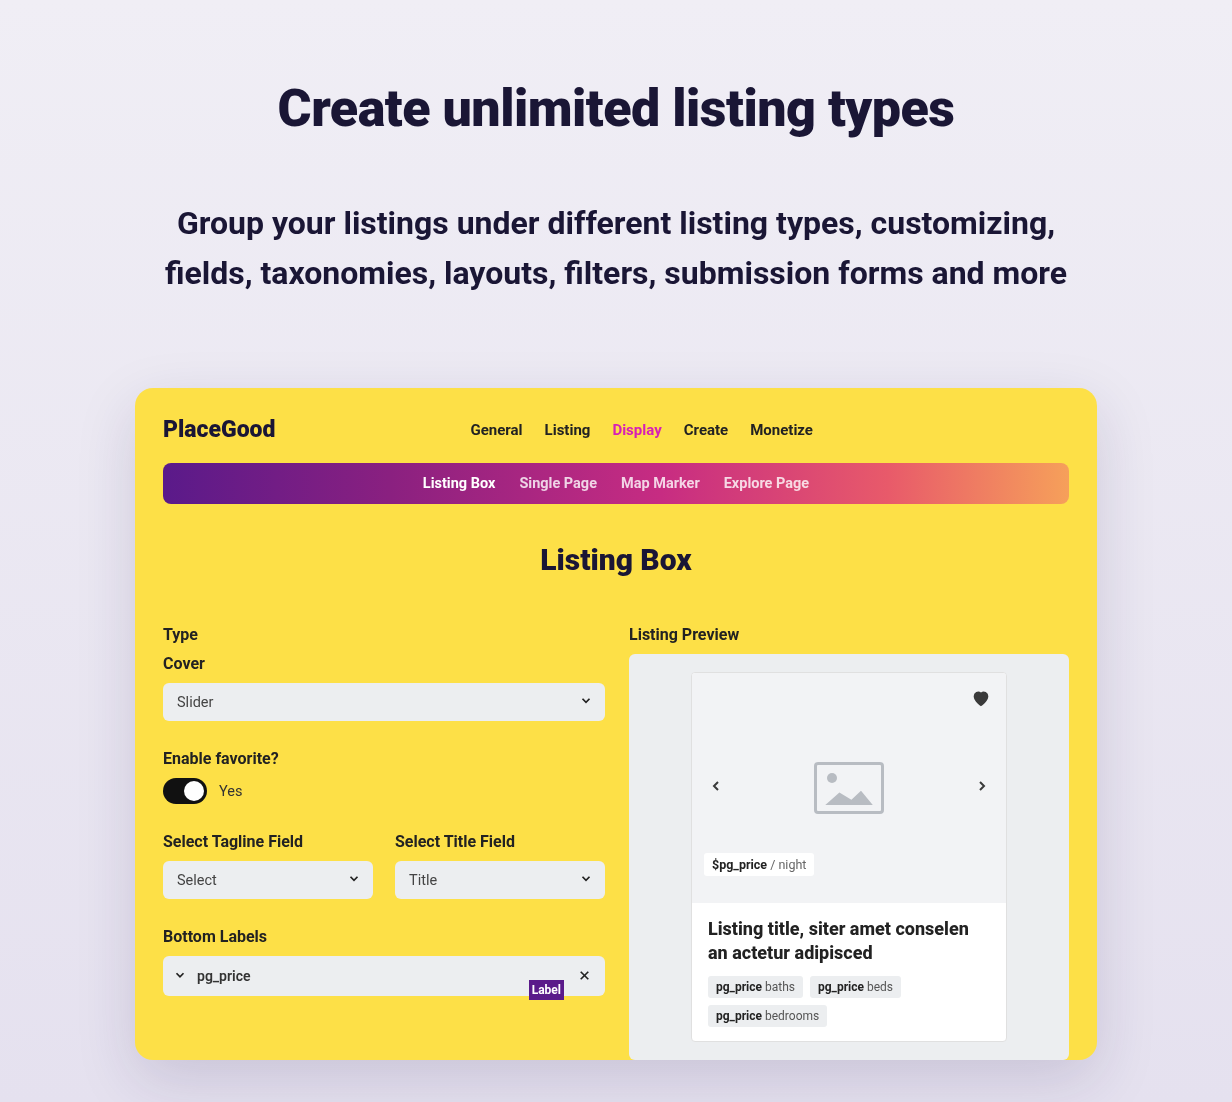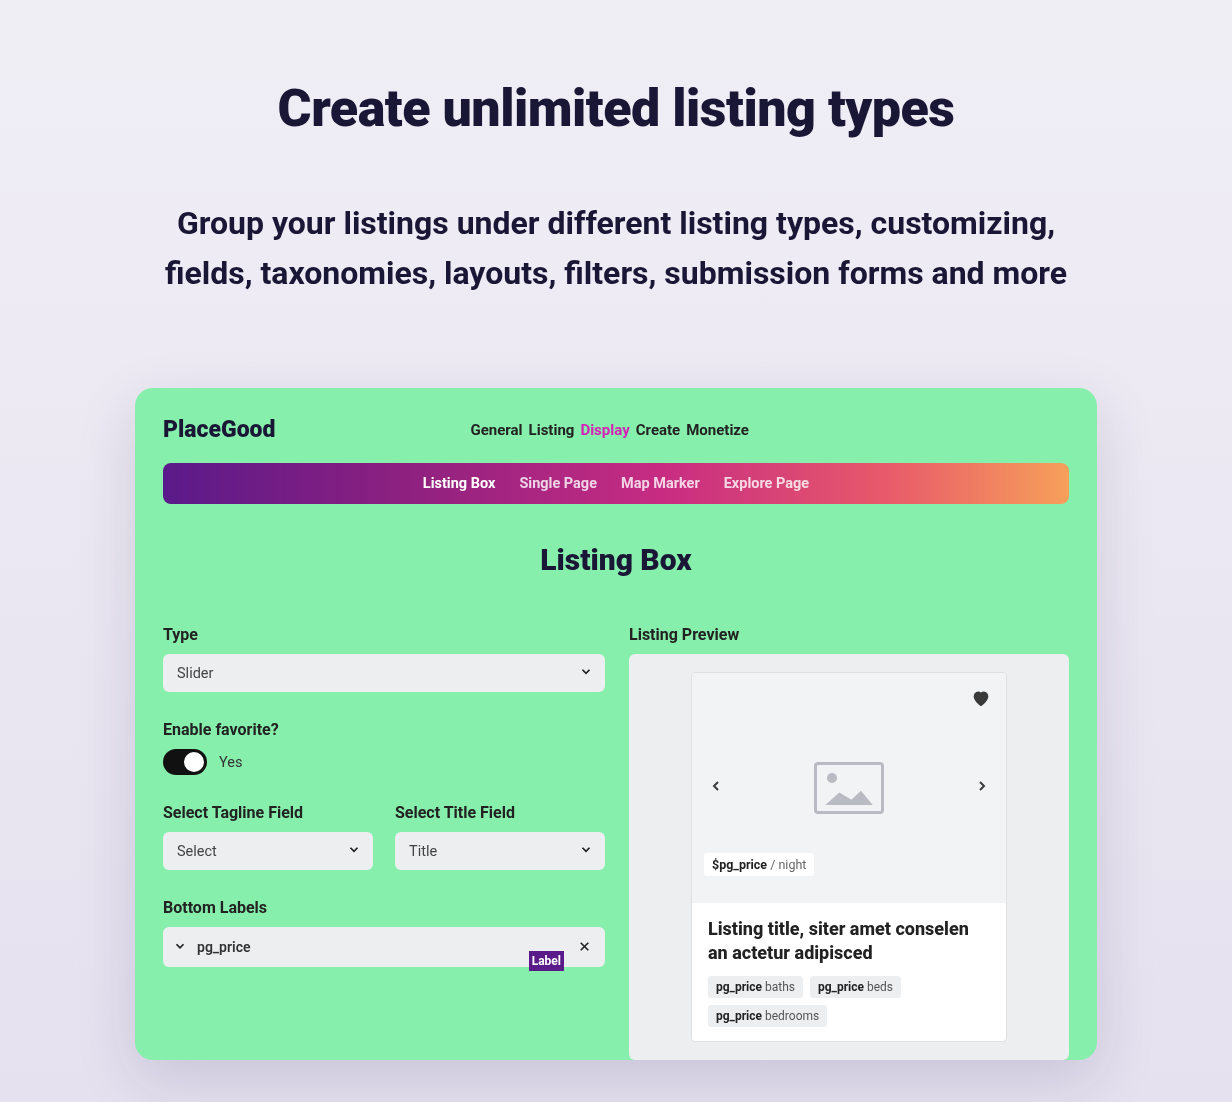--- a/index.html
+++ b/index.html
@@ -22,42 +22,42 @@
   .page-subheading {
     text-align: center;
     font-size: 32px;
     font-weight: 700;
     color: #1a1635;
     margin: 60px auto 0;
     max-width: 960px;
     line-height: 1.55;
   }
   .card {
-    background: #86efac;
+    background: #fde047;
     border-radius: 18px;
     width: 962px;
     margin: 90px auto 0;
     padding: 28px 28px 0;
     box-shadow: 0 20px 60px rgba(40,30,80,0.15);
     overflow: hidden;
   }
   .card-header {
     display: flex;
     align-items: center;
     gap: 40px;
     padding: 0 0 20px 0;
   }
   .brand {
     font-size: 23px;
     font-weight: 900;
     color: #1a1635;
   }
   .top-nav {
     display: flex;
-    gap: 6px;
+    gap: 22px;
     margin-left: 155px;
   }
   .top-nav-item {
     font-size: 15px;
     font-weight: 700;
     color: #222;
     cursor: pointer;
   }
   .top-nav-item.active { color: #d620b6; }
   .sub-nav {
@@ -260,20 +260,21 @@
   </div>
 
   <h2 class="section-title">Listing Box</h2>
 
   <div class="panel-body">
 
     <div class="col-left">
 
       <label class="field-label">Type</label>
 
+      <label class="field-label">Cover</label>
       <div class="select-wrapper">
         <div class="select">
           <span>Slider</span>
         </div>
         <span class="chev">
           <svg class="chevron" viewBox="0 0 24 24" fill="none" stroke="#222" stroke-width="3">
               <polyline points="6 9 12 15 18 9"></polyline>
             </svg>
         </span>
       </div>

